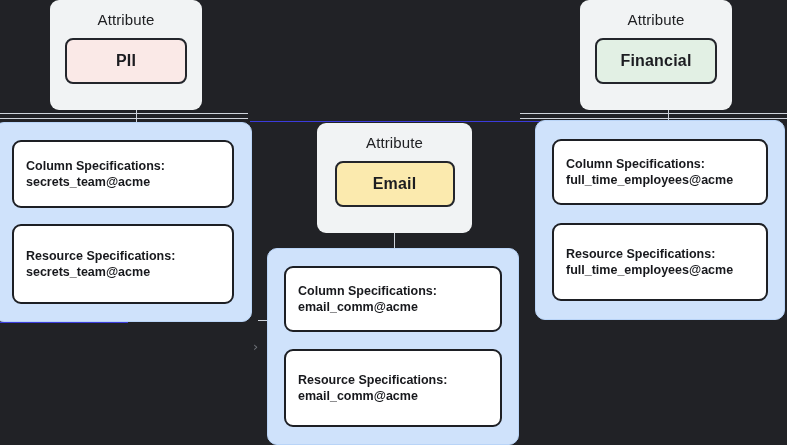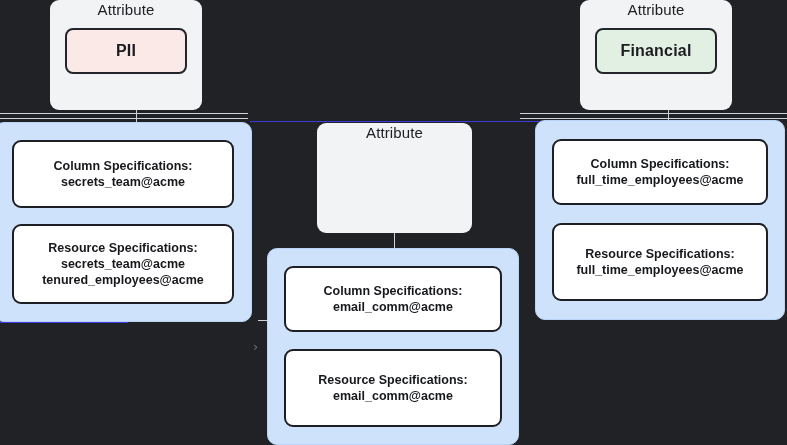--- a/index.html
+++ b/index.html
@@ -27,20 +27,21 @@
 
   
   .attr-card {
     position: absolute;
     background: #f1f3f4;
     border-radius: 9px;
     box-sizing: border-box;
     display: flex;
     flex-direction: column;
     align-items: center;
+    padding-top: 10px;
   }
   .attr-title {
     font-size: 15px;
     color: #202124;
     font-weight: 400;
     line-height: 20px;
     margin-bottom: 8px;
     letter-spacing: 0.1px;
   }
   .attr-chip {
@@ -68,28 +69,28 @@
     align-items: center;
     justify-content: space-evenly;
   }
   .spec-box {
     box-sizing: border-box;
     background: #ffffff;
     border: 2px solid #1d1f24;
     border-radius: 9px;
     display: flex;
     flex-direction: column;
-    align-items: center;
+    align-items: flex-start;
     justify-content: center;
     text-align: center;
     font-size: 12.5px;
     font-weight: bold;
     color: #17181c;
     line-height: 16px;
-    padding: 4px 20px;
+    padding: 4px 12px;
   }
   .spec-line { white-space: nowrap; }
 
   
   .chevron {
     position: absolute;
     color: #6f7379;
     font-size: 13px;
     line-height: 13px;
     font-family: "DejaVu Sans", sans-serif;
@@ -116,31 +117,31 @@
     <div class="attr-chip" style="width:122px; height:46px; background:#fae9e7;">PII</div>
   </div>
 
   <div class="attr-card" style="left:580px; top:0px; width:152px; height:110px;">
     <div class="attr-title">Attribute</div>
     <div class="attr-chip" style="width:122px; height:46px; background:#e2f0e4;text-align:right;">Financial</div>
   </div>
 
   <div class="attr-card" style="left:317px; top:123px; width:155px; height:110px;">
     <div class="attr-title">Attribute</div>
+    <div class="attr-chip" style="width:120px; height:46px; background:#fbeaae;">Email</div>
   </div>
 
   <div class="group-panel" style="left:-6px; top:122px; width:258px; height:200px;">
     <div class="spec-box" style="width:222px; height:68px;">
       <div class="spec-line">Column Specifications:</div>
       <div class="spec-line">secrets_team@acme</div>
     </div>
     <div class="spec-box" style="width:222px; height:80px;">
       <div class="spec-line">Resource Specifications:</div>
       <div class="spec-line">secrets_team@acme</div>
-      <div class="spec-line">tenured_employees@acme</div>
     </div>
   </div>
 
   <div class="group-panel" style="left:267px; top:248px; width:252px; height:197px;">
     <div class="spec-box" style="width:218px; height:66px;">
       <div class="spec-line">Column Specifications:</div>
       <div class="spec-line">email_comm@acme</div>
     </div>
     <div class="spec-box" style="width:218px; height:78px;">
       <div class="spec-line">Resource Specifications:</div>

